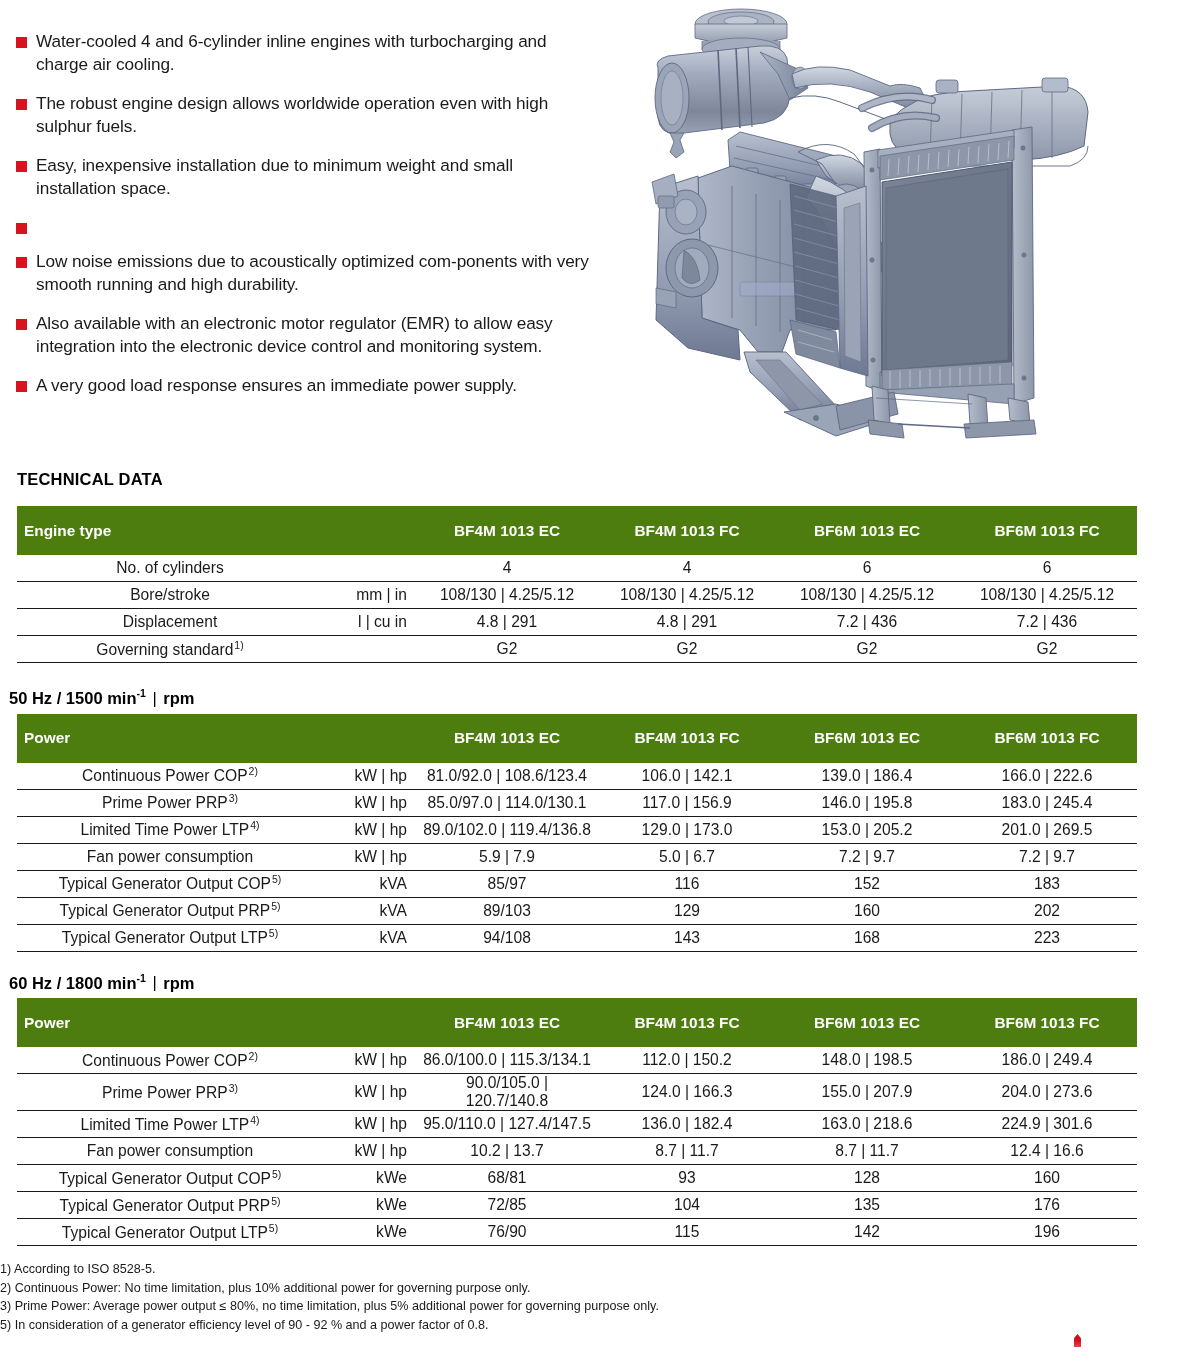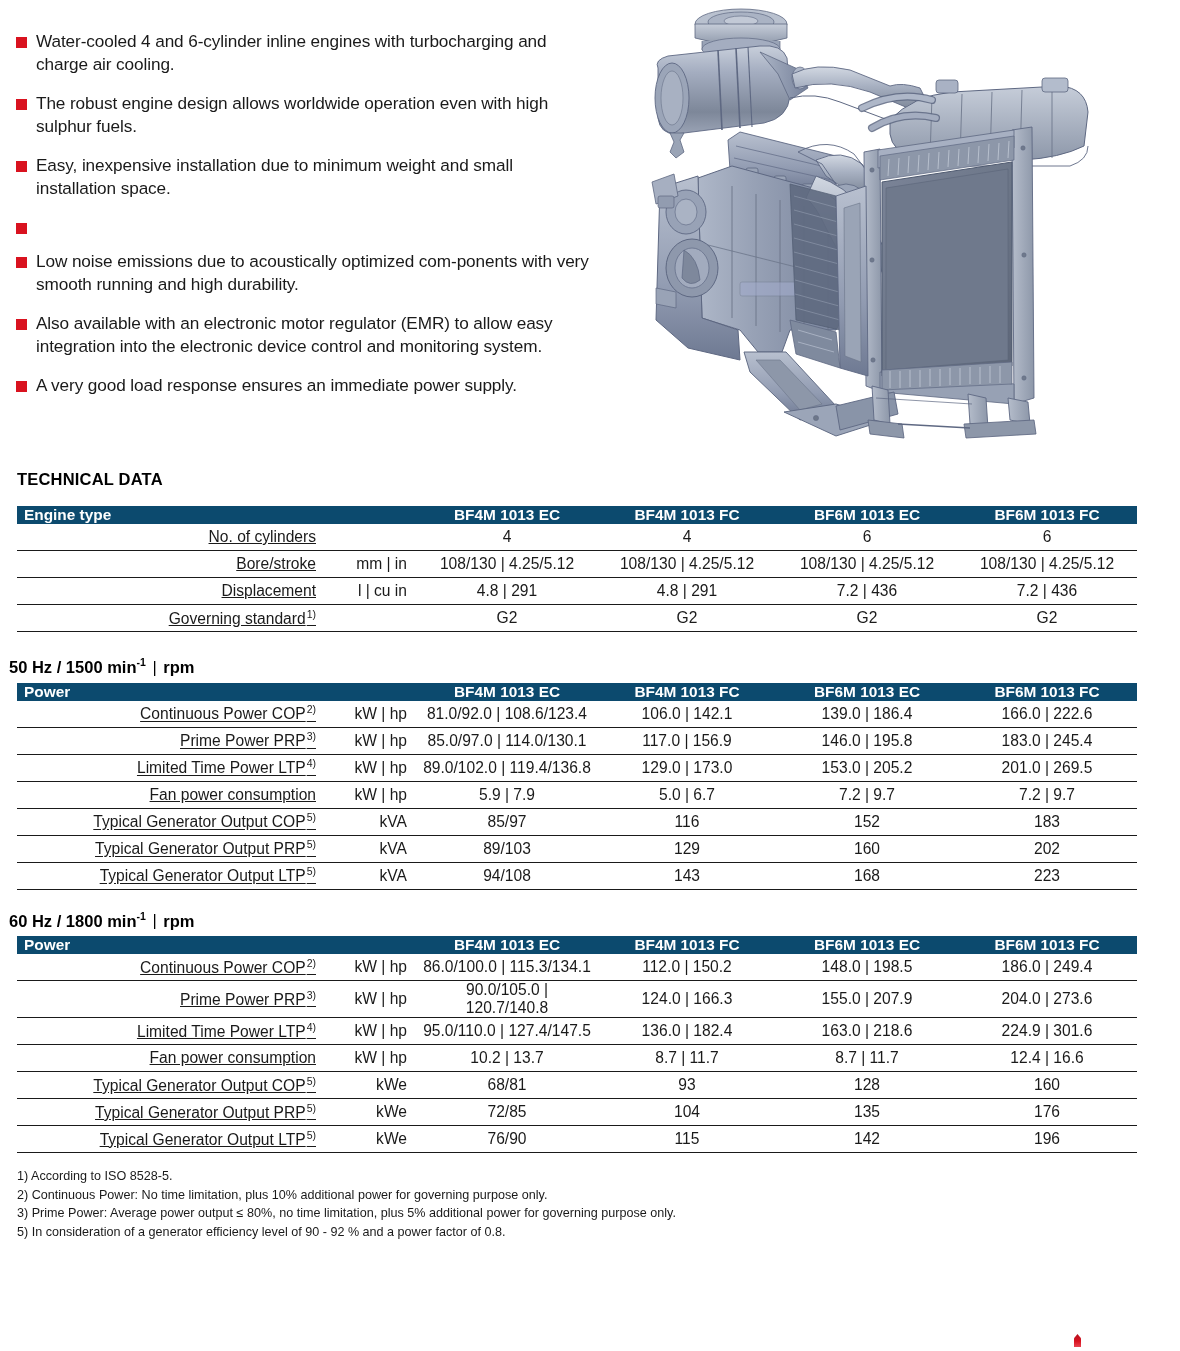--- a/index.html
+++ b/index.html
@@ -81,67 +81,65 @@
 
   
   .dtable {
     width: 1120px;
     margin-left: 17px;
     border-collapse: collapse;
     table-layout: fixed;
     font-size: 15.6px;
   }
   .dtable thead th {
-    background: #0c4a6e;
+    background: #4d7c0f;
     color: #ffffff;
     font-weight: bold;
     font-size: 15.4px;
-    height: 18px;
-    padding: 0 6px;
+    height: 25px;
+    padding: 12px 6px;
     text-align: center;
     vertical-align: middle;
   }
   .dtable thead th.lbl {
     text-align: left;
     padding-left: 7px;
   }
   .dtable tbody td {
     border-bottom: 1.6px solid #1a1a1a;
     height: 26px;
     padding: 0 6px;
     text-align: center;
     vertical-align: middle;
     color: #1a1a1a;
   }
   .dtable tbody td.lbl {
-    text-align: right;
+    text-align: center;
     padding-left: 7px;
     white-space: nowrap;
-    text-decoration: underline;
   }
   .dtable tbody td.unit {
     text-align: right;
     padding-right: 10px;
     white-space: nowrap;
   }
   .dtable tbody td sup {
     font-size: 10.5px;
     vertical-align: super;
     padding-left: 1px;
   }
   .col-lbl  { width: 305px; }
   .col-unit { width: 95px; }
   .col-val  { width: 180px; }
 
   .spacer-24 { height: 24px; }
   .spacer-20 { height: 20px; }
 
   
   .footnotes {
-    margin-left: 17px;
     margin-top: 14px;
     font-size: 12.6px;
     line-height: 18.5px;
     color: #1a1a1a;
   }
 
   .corner-mark {
     position: absolute;
     left: 1074px;
     top: 1334px;

